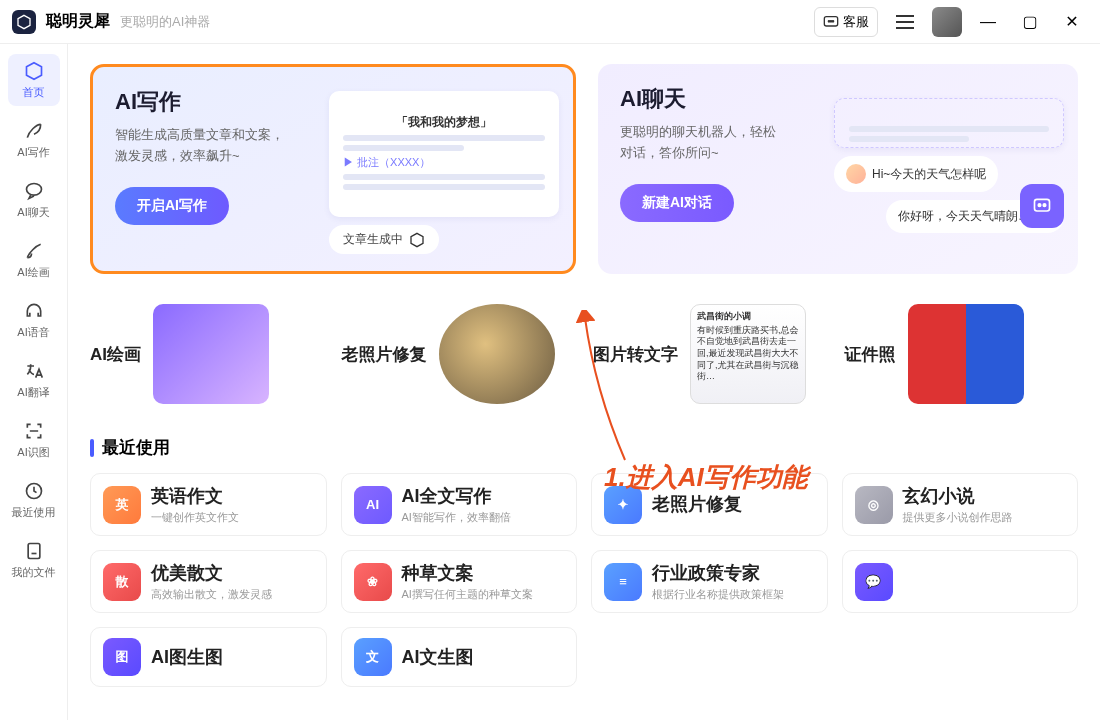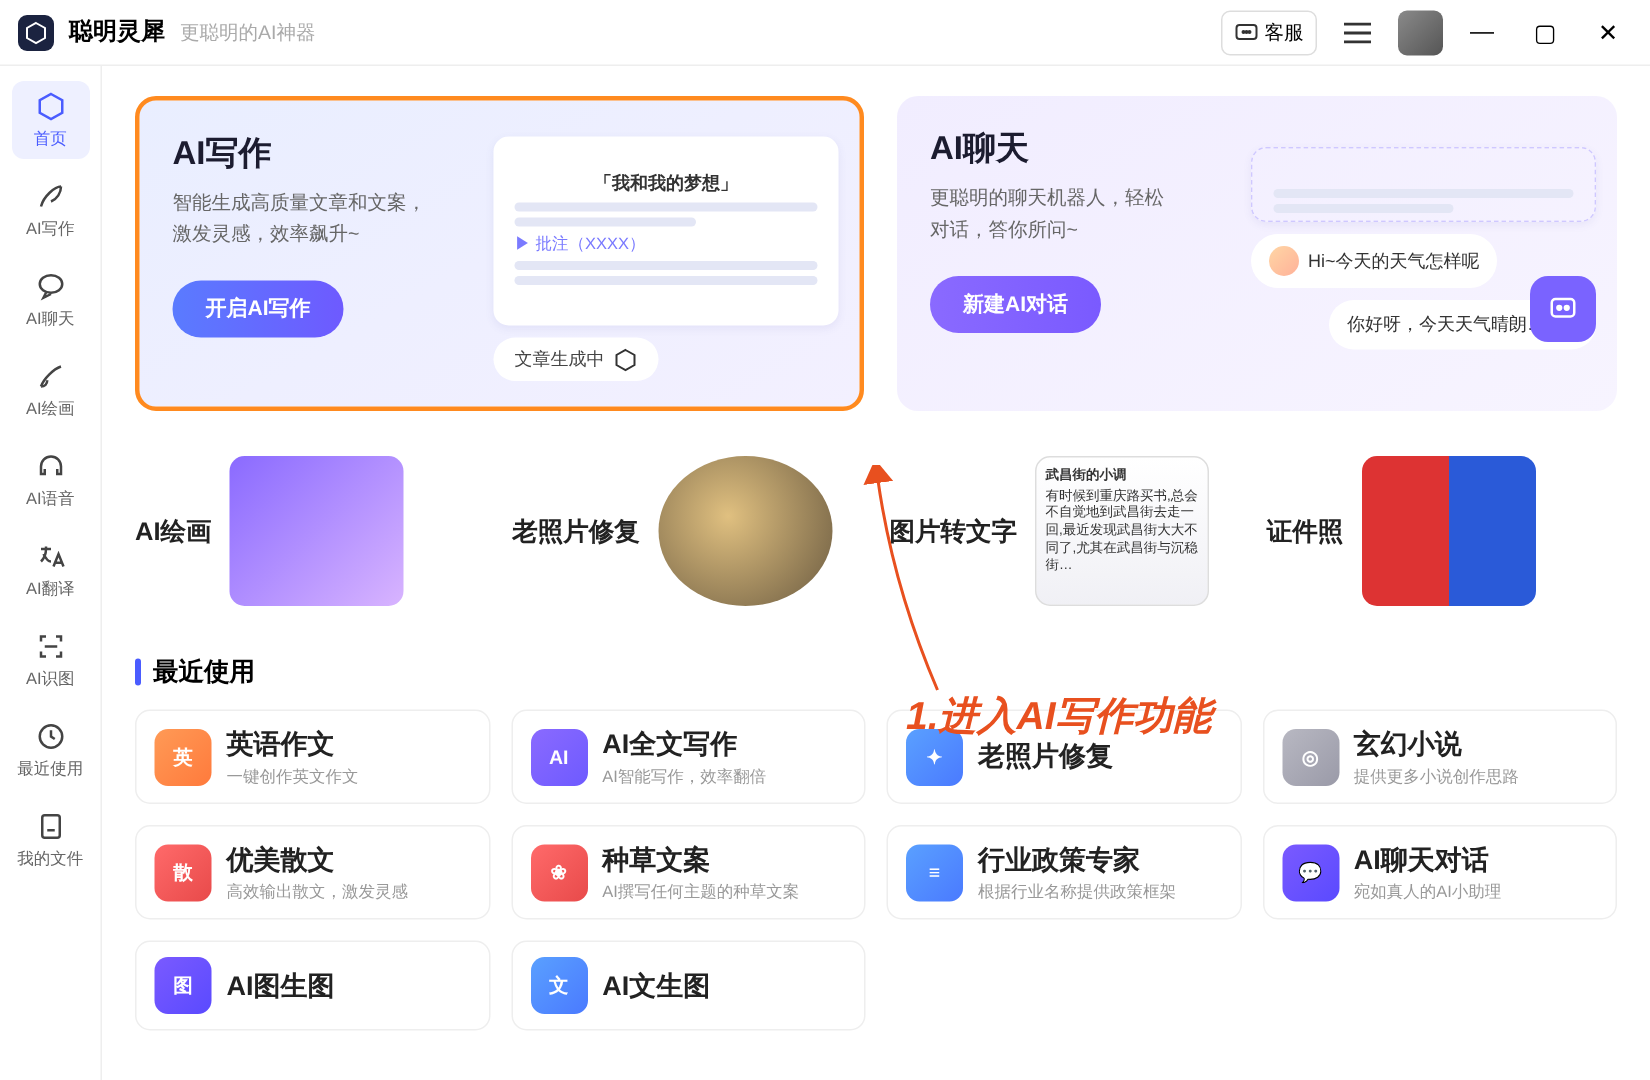--- a/index.html
+++ b/index.html
@@ -323,24 +323,20 @@
         </div>
       <div class="tool">
           <div class="ticon blue">≡</div>
           <div>
             <div class="tname">行业政策专家</div>
             <div class="tdesc">根据行业名称提供政策框架</div>
           </div>
         </div>
       <div class="tool">
           <div class="ticon purple">💬</div>
-          <div>
-            <div class="tname">AI聊天对话</div>
-            <div class="tdesc">宛如真人的AI小助理</div>
-          </div>
         </div>
       <div class="tool">
           <div class="ticon purple">图</div>
           <div>
             <div class="tname">AI图生图</div>
           </div>
         </div>
       <div class="tool">
           <div class="ticon blue">文</div>
           <div>

